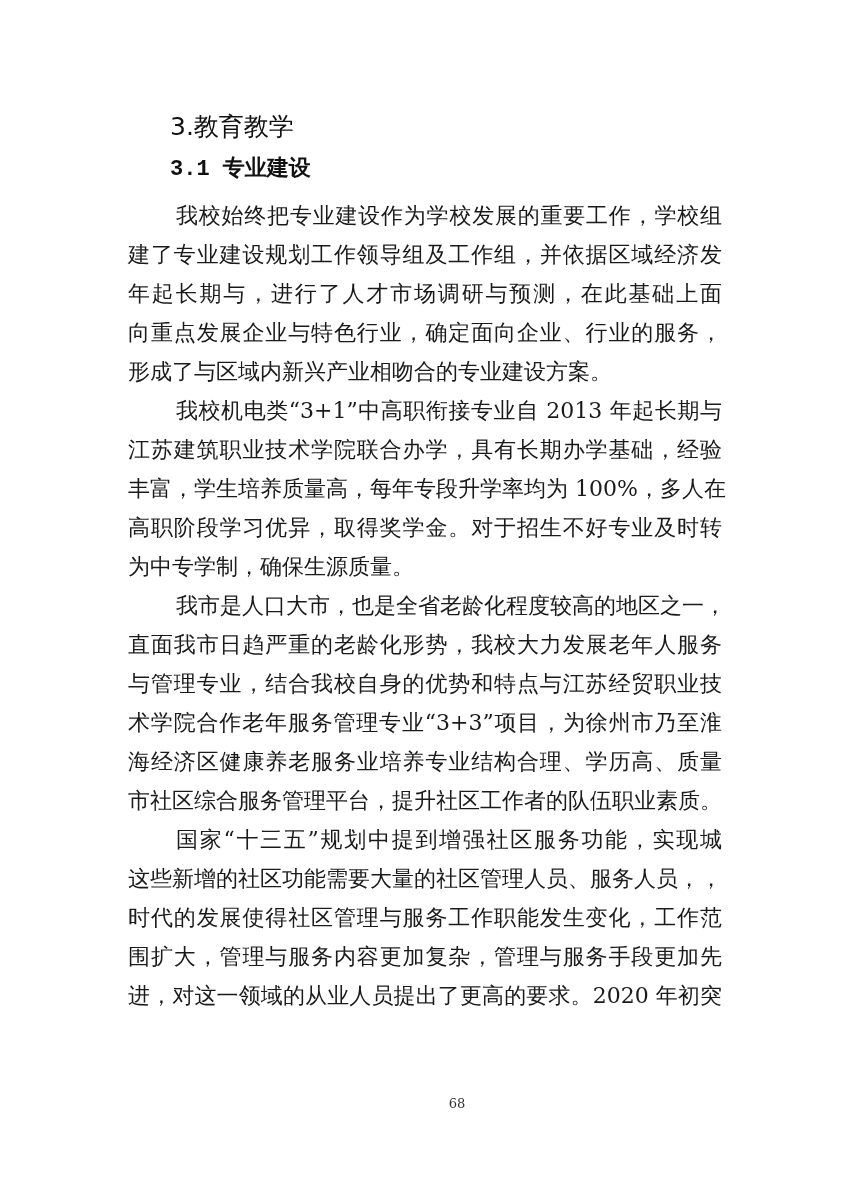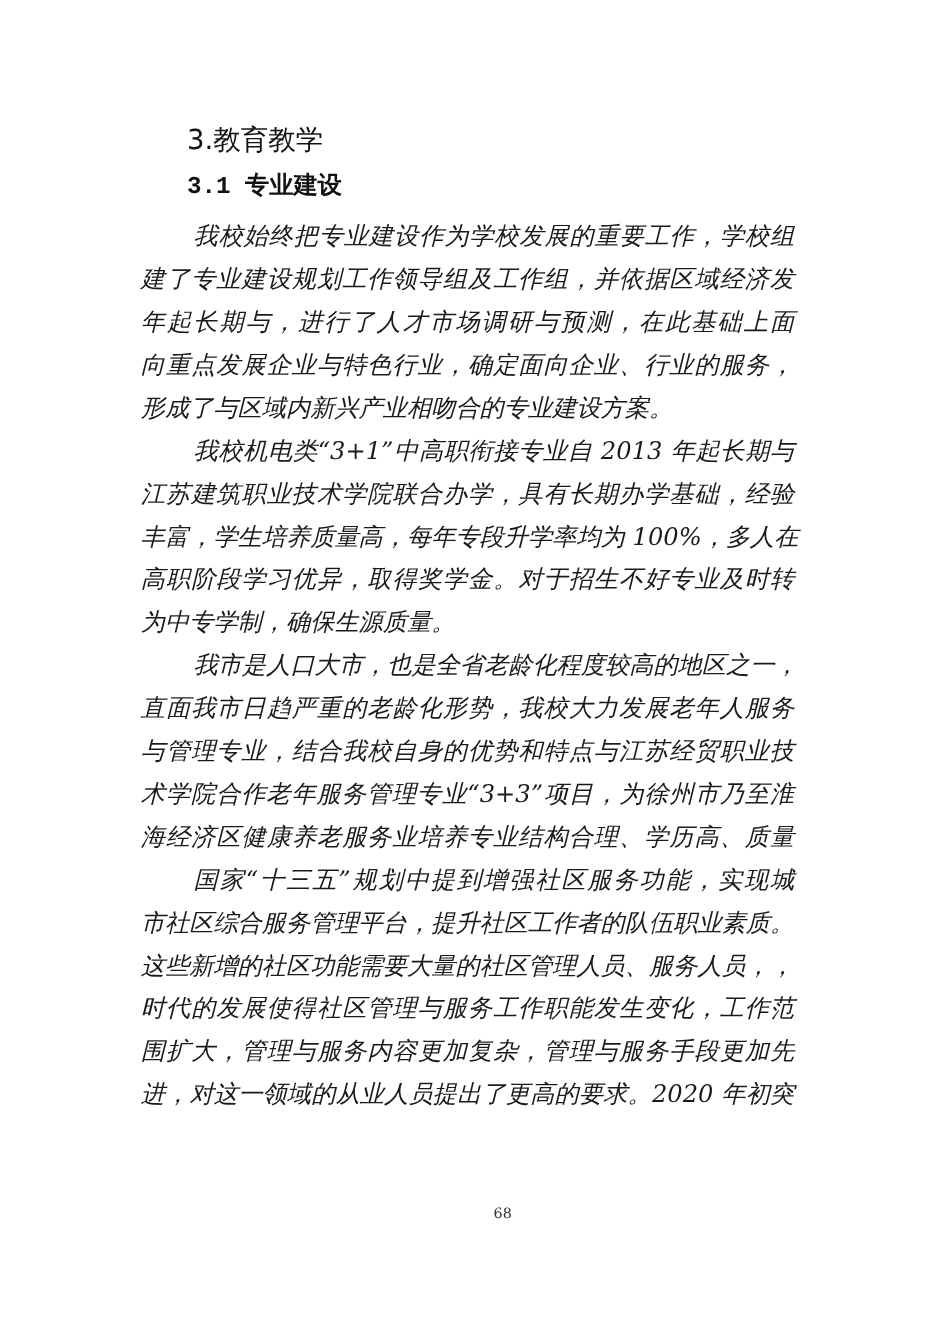--- a/index.html
+++ b/index.html
@@ -1,20 +1,20 @@
 <!DOCTYPE html>
 <html><head>
 <meta charset="utf-8">
 <style>
   html, body { margin: 0; padding: 0; background: #ffffff; }
   body { width: 850px; height: 1202px; position: relative; overflow: hidden; }
   .page { position: absolute; left: 0; top: 0; width: 850px; height: 998px; background: #ffffff; color: #1a1a1a; }
   .h1 { position: absolute; left: 170px; top: 111px; font-family: "DejaVu Sans", "Liberation Sans", sans-serif; font-size: 25px; line-height: 32px; color: #111; white-space: nowrap; }
   .h2 { position: absolute; left: 170px; top: 155px; font-family: Liberation Mono, monospace; font-size: 22px; line-height: 30px; color: #111; font-weight: bold; white-space: nowrap; }
-  .body { position: absolute; left: 128px; top: 196px; width: 594px; font-family: "DejaVu Serif", "Liberation Serif", serif; font-size: 22px; line-height: 39px; color: #1a1a1a; font-style: italic; }
+  .body { position: absolute; left: 128px; top: 196px; width: 594px; font-family: "DejaVu Serif", "Liberation Serif", serif; font-size: 22px; line-height: 39px; color: #1a1a1a; }
   .line { display: block; height: 39px; white-space: nowrap; text-align: justify; text-align-last: justify; }
   .line.last { text-align-last: left; }
   .line.indent { padding-left: 48px; }
   .pagenum { position: absolute; left: 0; width: 850px; top: 1096px; text-align: center; font-family: "DejaVu Serif", "Liberation Serif", serif; font-size: 13px; color: #333; padding-left: 32px; }
 </style>
 </head>
 <body>
 
 <div class="page">
   <div class="h1">3.教育教学</div>
@@ -36,22 +36,22 @@
       <span class="line last">为中专学制，确保生源质量。</span>
     </div>
     <div>
       <span class="line indent">我市是人口大市，也是全省老龄化程度较高的地区之一，</span>
       <span class="line">直面我市日趋严重的老龄化形势，我校大力发展老年人服务</span>
       <span class="line">与管理专业，结合我校自身的优势和特点与江苏经贸职业技</span>
       <span class="line">术学院合作老年服务管理专业“3+3”项目，为徐州市乃至淮</span>
       <span class="line">海经济区健康养老服务业培养专业结构合理、学历高、质量</span>
     </div>
     <div>
+      <span class="line">市社区综合服务管理平台，提升社区工作者的队伍职业素质。</span>
       <span class="line indent">国家“十三五”规划中提到增强社区服务功能，实现城</span>
-      <span class="line">市社区综合服务管理平台，提升社区工作者的队伍职业素质。</span>
       <span class="line">这些新增的社区功能需要大量的社区管理人员、服务人员，，</span>
       <span class="line">时代的发展使得社区管理与服务工作职能发生变化，工作范</span>
       <span class="line">围扩大，管理与服务内容更加复杂，管理与服务手段更加先</span>
       <span class="line">进，对这一领域的从业人员提出了更高的要求。2020 年初突</span>
     </div>
   </div>
 
   <div class="pagenum">68</div>
 </div>
 

